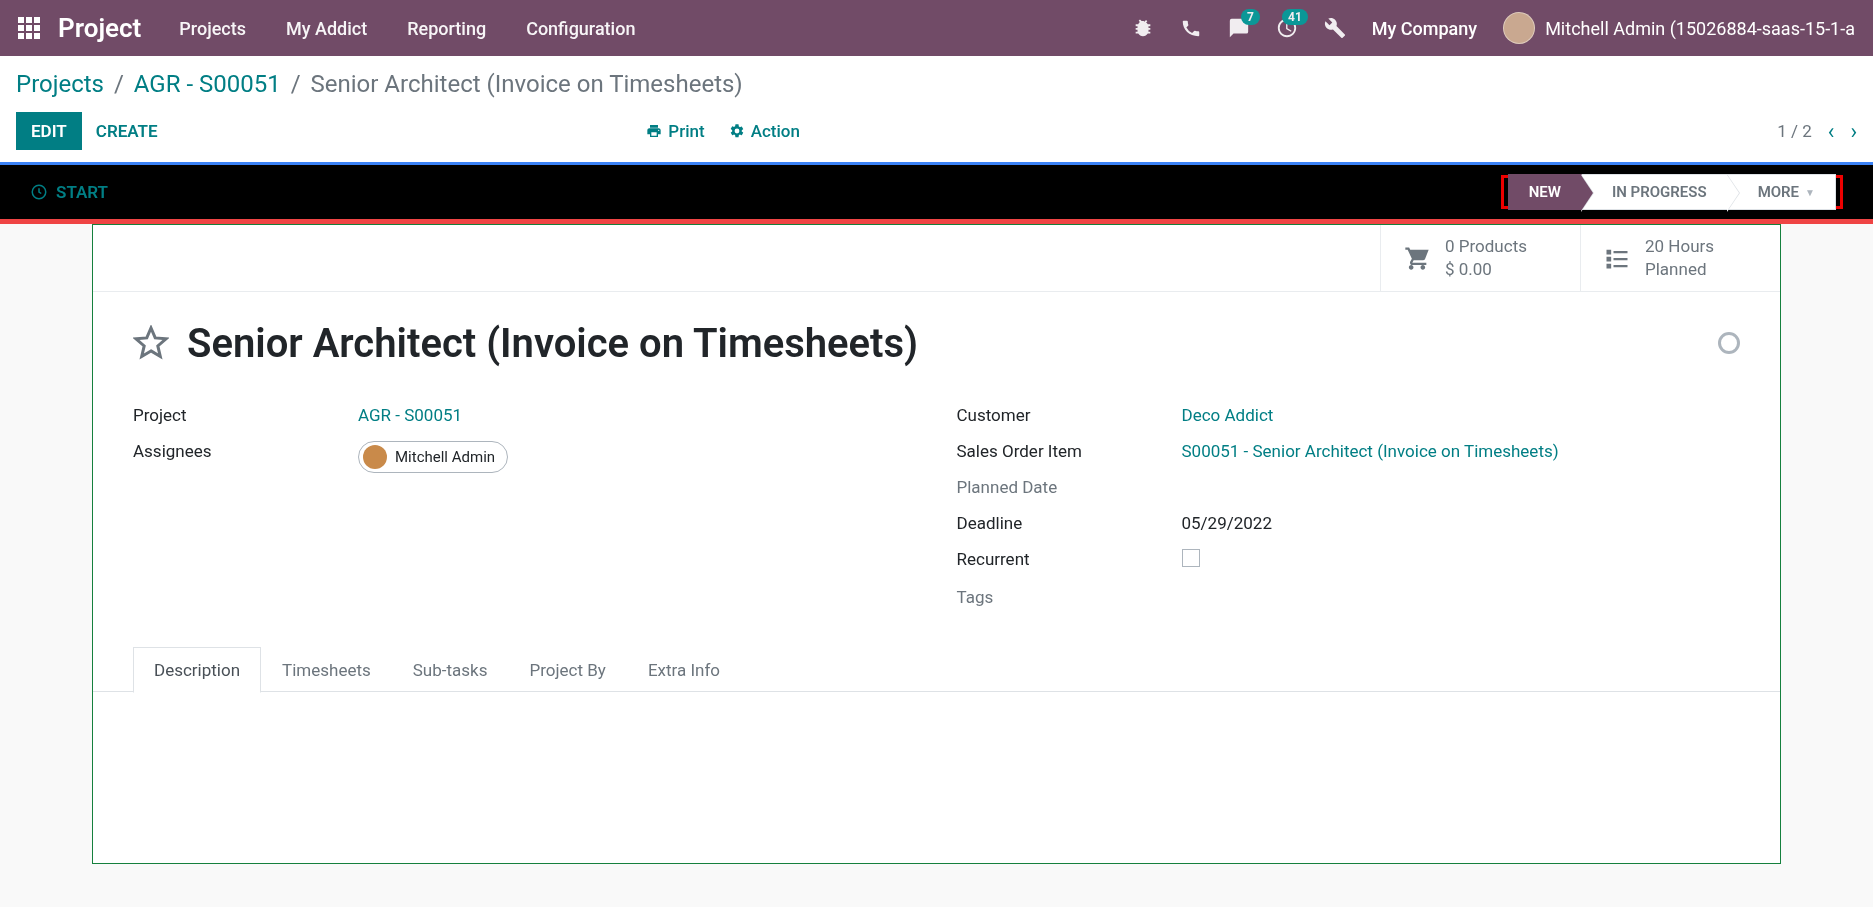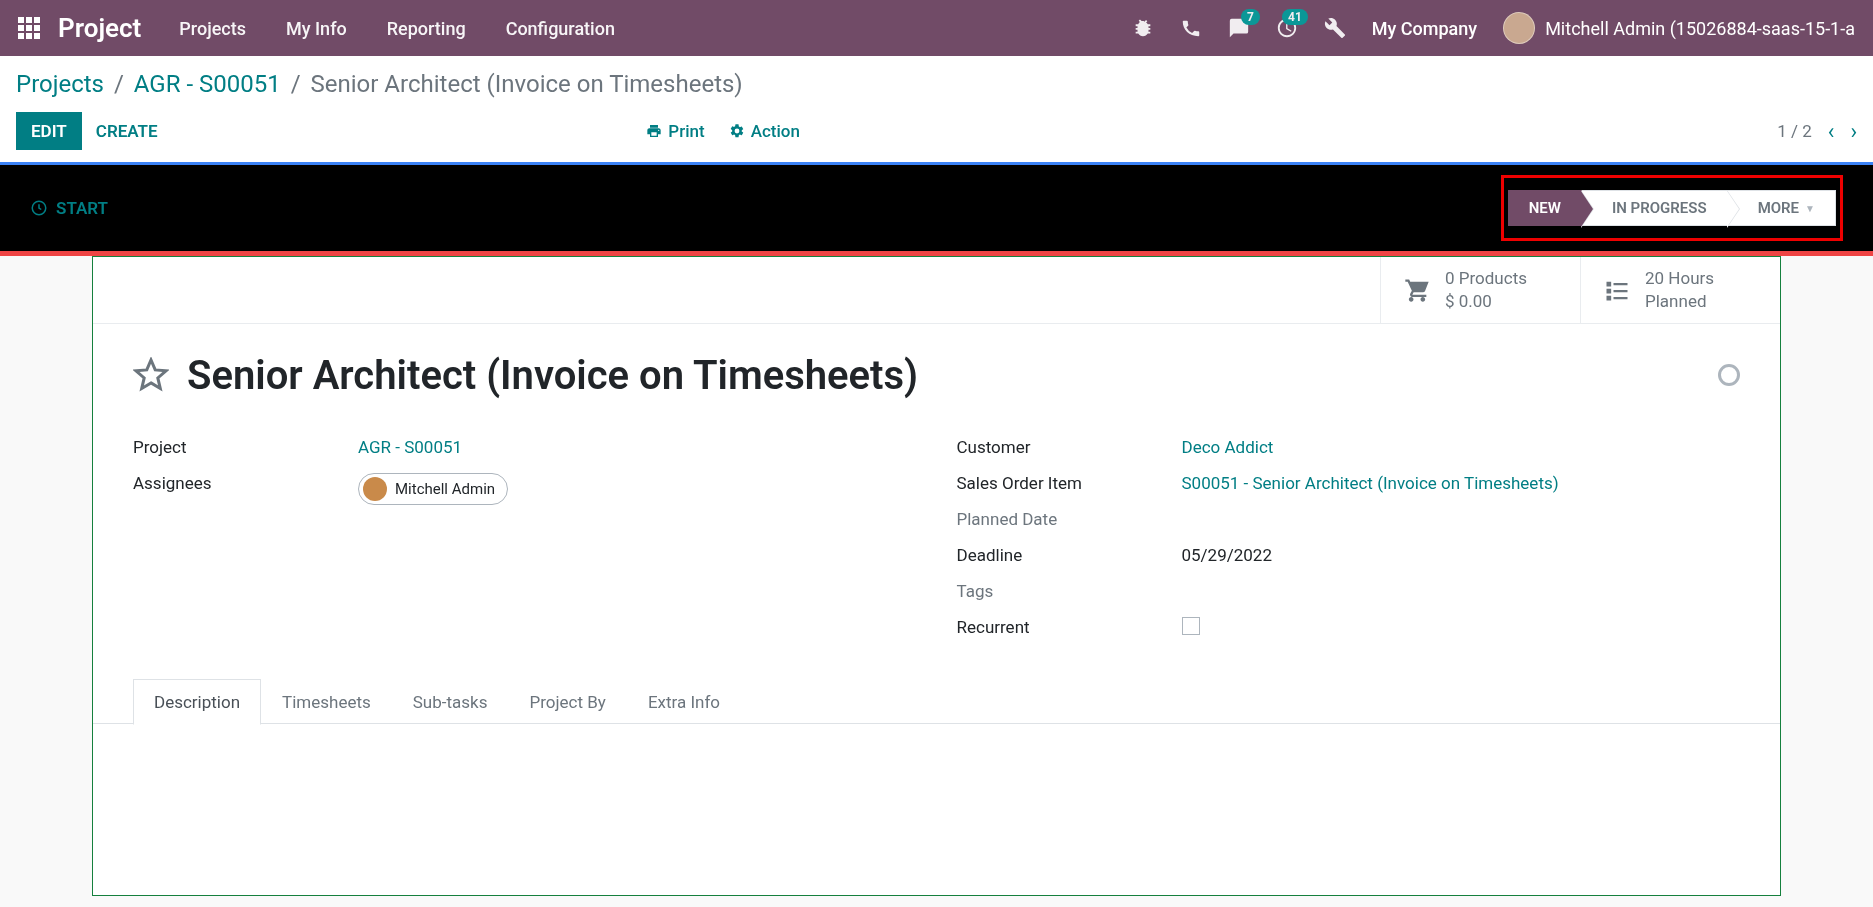--- a/index.html
+++ b/index.html
@@ -33,21 +33,21 @@
 .toolbar-center{margin:0 auto; display:flex; gap:24px;}
 .toolbar-center .link{color:#017e84; font-size:17px; font-weight:500; cursor:pointer; display:flex; align-items:center; gap:6px;}
 .toolbar-center svg{width:16px;height:16px;fill:#017e84;}
 .pager{margin-left:auto; display:flex; align-items:center; gap:16px; color:#6c757d; font-size:17px;}
 .pager .chev{color:#017e84; font-size:22px; cursor:pointer;}
 
 
 .statusrow{display:flex;align-items:center; padding:10px 30px; border-bottom:5px solid #ef4444; background:#000000;text-align:right;}
 .start-btn{color:#017e84; font-weight:600; font-size:17px; display:flex; align-items:center; gap:8px; cursor:pointer;}
 .start-btn svg{width:18px;height:18px;fill:none;stroke:#017e84;stroke-width:2;}
-.statusbar{margin-left:auto; border:3px solid #ee0000; display:flex; align-items:center; height:66px; padding:0 4px;}
+.statusbar{margin-left:auto; border:3px solid #ee0000; display:flex; align-items:center; height:34px; padding:0 4px;}
 .stage{position:relative; padding:0 20px; height:36px; display:flex; align-items:center; font-size:15px; font-weight:600; color:#6c757d; background:#fff; border:1px solid #dee2e6; border-left:none; cursor:pointer;}
 .stage:first-child{border-left:1px solid #dee2e6;}
 .stage.active{background:#714B67;color:#fff;border-color:#714B67;}
 .stage::after{content:'';position:absolute;right:-12px;top:0;width:0;height:0;border-top:18px solid transparent;border-bottom:18px solid transparent;border-left:12px solid #fff;z-index:2;}
 .stage.active::after{border-left-color:#714B67;}
 .stage::before{content:'';position:absolute;right:-13px;top:-1px;width:0;height:0;border-top:19px solid transparent;border-bottom:19px solid transparent;border-left:13px solid #dee2e6;z-index:1;}
 .stage:last-child::after,.stage:last-child::before{display:none;}
 .stage .caret{margin-left:6px;font-size:10px;color:#adb5bd;}
 .stage-1{padding-left:30px;}
 
@@ -91,21 +91,21 @@
       <span></span>
       <span></span>
       <span></span>
       <span></span>
       <span></span>
       <span></span>
     </div>
   <div class="brand">Project</div>
   <div class="nav-menu">
     <a>Projects</a>
-    <a>My Info</a>
+    <a>My Addict</a>
     <a>Reporting</a>
     <a>Configuration</a>
   </div>
   <div class="topnav-right">
     <div class="icon-btn">
         <svg viewBox="0 0 24 24">
           <path d="M20 8h-2.81a5.985 5.985 0 00-1.82-1.96l1.34-1.34-1.41-1.41-1.79 1.79C12.9 4.36 12.46 4.3 12 4.3s-.9.06-1.51.18L8.7 2.69 7.29 4.1l1.34 1.34A5.985 5.985 0 006.81 8H4v2h2.09c-.05.33-.09.66-.09 1v1H4v2h2v1c0 .34.04.67.09 1H4v2h2.81c1.04 1.79 2.97 3 5.19 3s4.15-1.21 5.19-3H20v-2h-2.09c.05-.33.09-.66.09-1v-1h2v-2h-2v-1c0-.34-.04-.67-.09-1H20V8z"></path>
         </svg>
       </div>
     <div class="icon-btn">
@@ -247,26 +247,26 @@
         </div>
         <div class="field-row">
           <div class="field-label muted">Planned Date</div>
           <div class="field-val"></div>
         </div>
         <div class="field-row">
           <div class="field-label">Deadline</div>
           <div class="field-val">05/29/2022</div>
         </div>
         <div class="field-row">
+          <div class="field-label">Recurrent</div>
+          <div class="field-val"><span class="checkbox-empty"></span></div>
+        </div>
+        <div class="field-row">
           <div class="field-label muted">Tags</div>
           <div class="field-val"></div>
-        </div>
-        <div class="field-row">
-          <div class="field-label">Recurrent</div>
-          <div class="field-val"><span class="checkbox-empty"></span></div>
         </div>
       </div>
     </div>
 
     <div class="tabs">
       <div class="tab active">Description</div>
       <div class="tab">Timesheets</div>
       <div class="tab">Sub-tasks</div>
       <div class="tab">Project By</div>
       <div class="tab">Extra Info</div>

